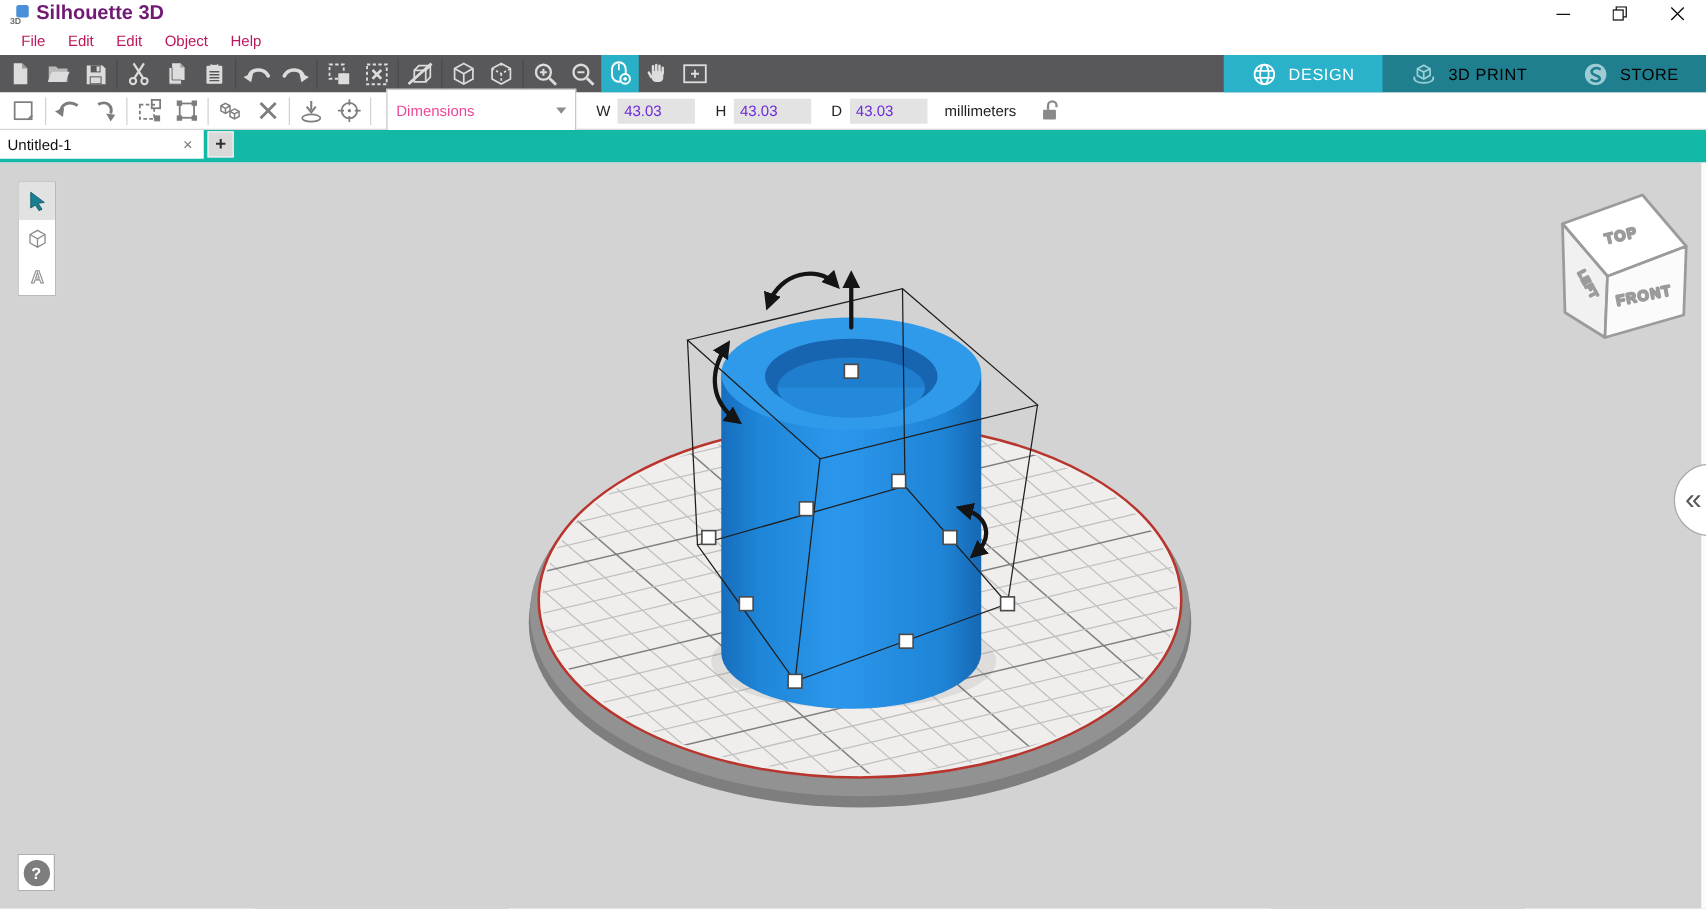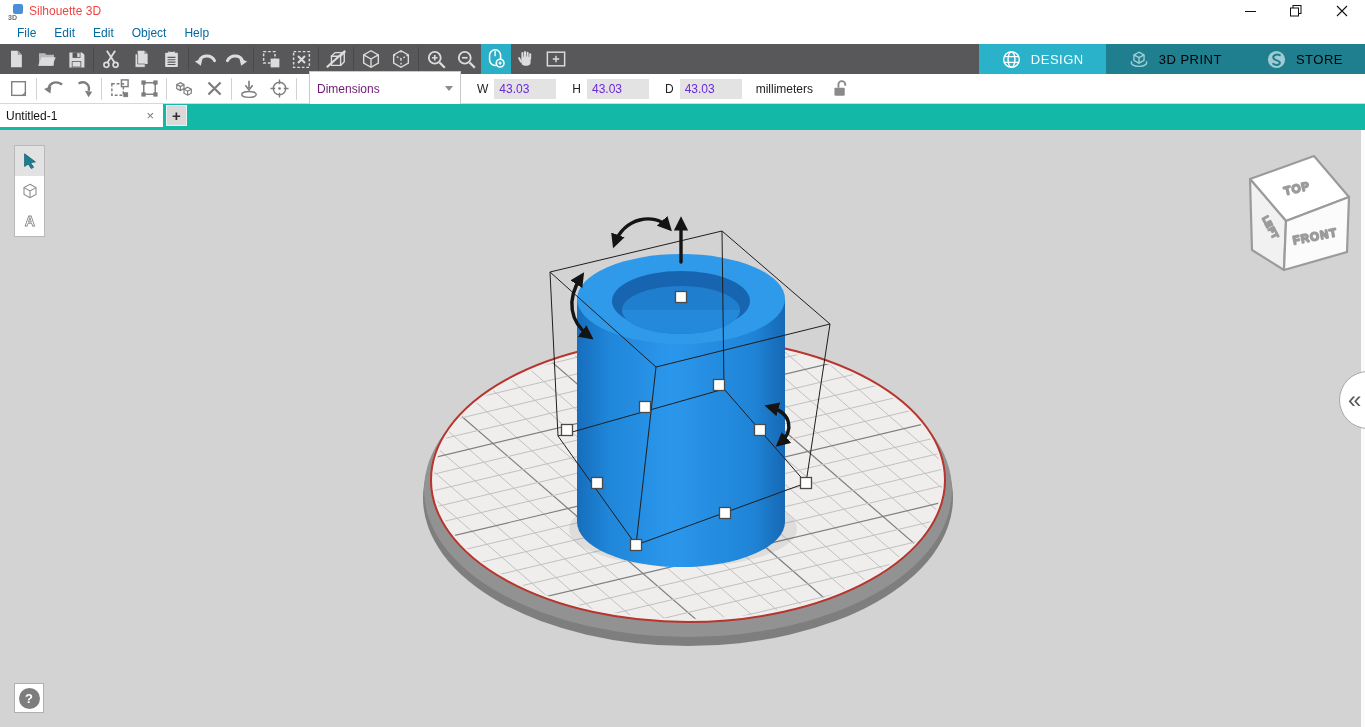--- a/index.html
+++ b/index.html
@@ -5,49 +5,49 @@
   * { margin:0; padding:0; box-sizing:border-box; }
   html,body { width:1365px; height:727px; overflow:hidden; background:#fff;
     font-family:"Liberation Sans", sans-serif; }
   .app { width:1365px; height:727px; display:flex; flex-direction:column; }
 
   
   .titlebar { height:22px; background:#fff; display:flex; align-items:center; position:relative; }
   .app-icon { width:15px; height:15px; margin:0 6px 0 8px; position:relative; }
   .app-icon .cube { position:absolute; right:0; top:0; width:10px; height:10px; background:#4a90d9; border-radius:2px; }
   .app-icon .txt { position:absolute; left:0; bottom:-2px; font-size:7px; font-weight:bold; color:#6d6d6d; }
-  .title-text { font-size:12px; color:#ef4444; }
+  .title-text { font-size:16px; color:#701a75;font-weight:bold; }
   .win-controls { position:absolute; right:0; top:0; height:22px; display:flex; }
   .win-btn { width:46px; height:22px; display:flex; align-items:center; justify-content:center; }
   .win-btn svg { display:block; }
 
   
   .menubar { height:22px; background:#fff; display:flex; align-items:center; padding-left:8px; }
-  .menu-item { font-size:12px; color:#0369a1; padding:2px 9px; }
+  .menu-item { font-size:12px; color:#be185d; padding:2px 9px; }
 
   
   .toolbar { height:30px; background:#58585a; display:flex; align-items:stretch; }
   .tgroup { display:flex; align-items:center; padding:0 1px; }
   .tsep { width:1px; background:#49494b; background:#49494b; margin:3px 1px; }
   .tbtn { width:30px; height:30px; display:flex; align-items:center; justify-content:center; }
   .tbtn.active { background:#29b0c7; }
   .tbtn svg { display:block; }
   .nav-tabs { margin-left:auto; display:flex; background:#1f7f8e; }
   .nav-tab { display:flex; align-items:center; gap:9px; padding:0 22px; font-size:13px;
     letter-spacing:0.5px; color:#000000; }
   .nav-tab.active { background:#29b2c9; color:#ffffff; }
   .nav-tab svg { display:block; }
 
   
   .toolbar2 { height:30px; background:#fff; border-bottom:1px solid #d8d8d8; display:flex;
     align-items:center; padding-left:4px; }
   .t2btn { width:30px; height:28px; display:flex; align-items:center; justify-content:center; }
   .t2sep { width:1px; height:22px; background:#d2d2d2; margin:0 2px; }
   .dim-select { margin-left:10px; width:152px; height:30px; border:1px solid #c9c9c9; background:#fff;
-    display:flex; align-items:center; justify-content:space-between; padding:17px 7px; font-size:12px; color:#701a75; }
+    display:flex; align-items:center; justify-content:space-between; padding:17px 7px; font-size:12px; color:#ec4899; }
   .caret-down { width:0; height:0; border-left:4px solid transparent; border-right:4px solid transparent;
     border-top:5px solid #8b8b8b; }
   .dim-label { font-size:12px; color:#222; margin:0 6px 0 16px; }
   .dim-input { width:62px; height:20px; border:none; background:#e3e3e3; font-size:12px; color:#6d28d9;
     padding-left:5px; font-family:"Liberation Sans", sans-serif; }
   .units { font-size:12px; color:#222; margin-left:14px; }
   .lock { margin-left:18px; display:flex; align-items:center; }
 
   
   .tabbar { height:26px; background:#14b8a6; display:flex; align-items:flex-start; position:relative; }

